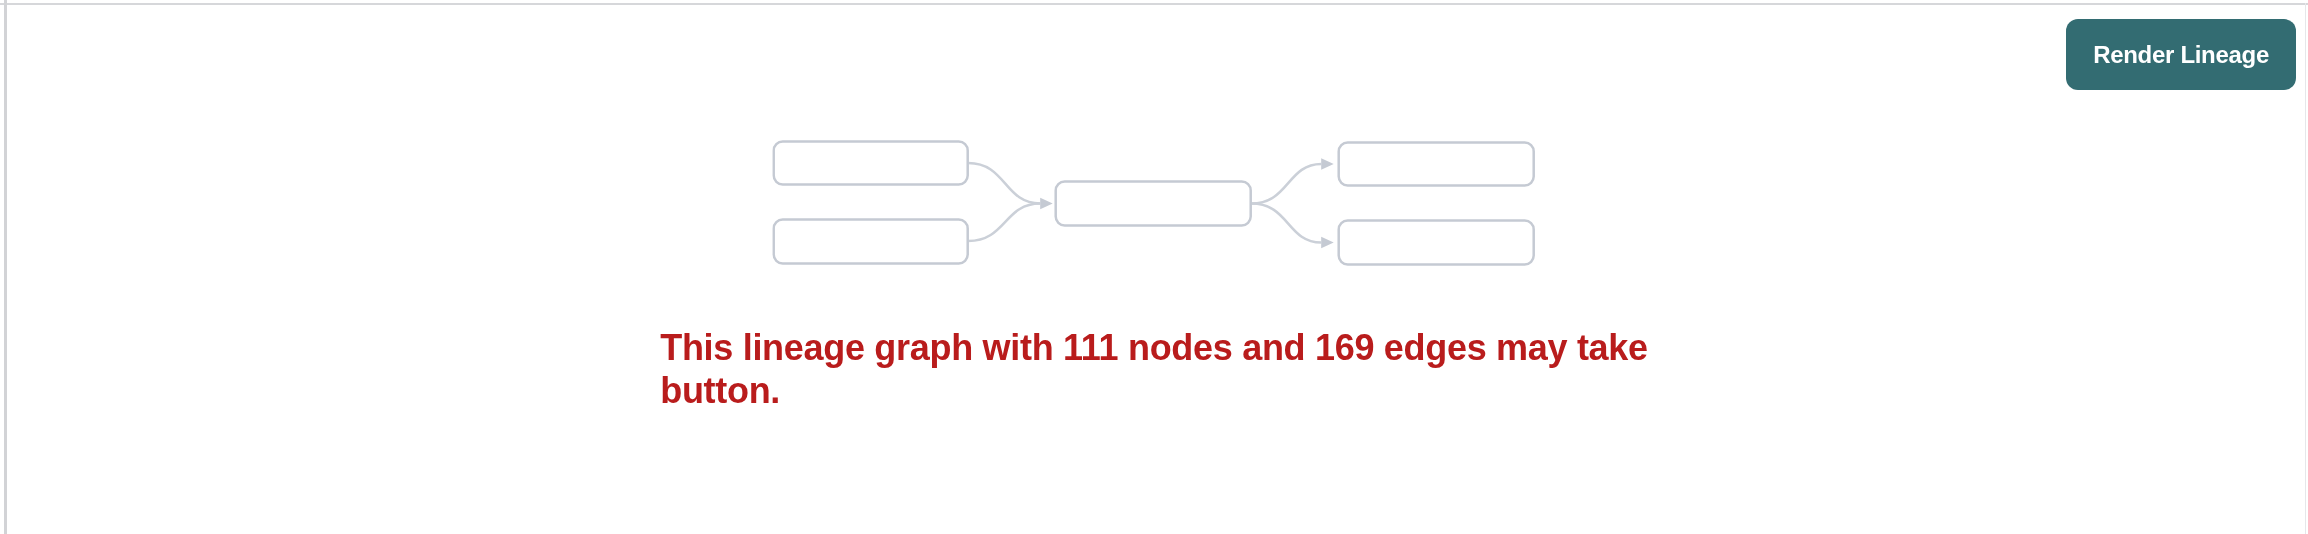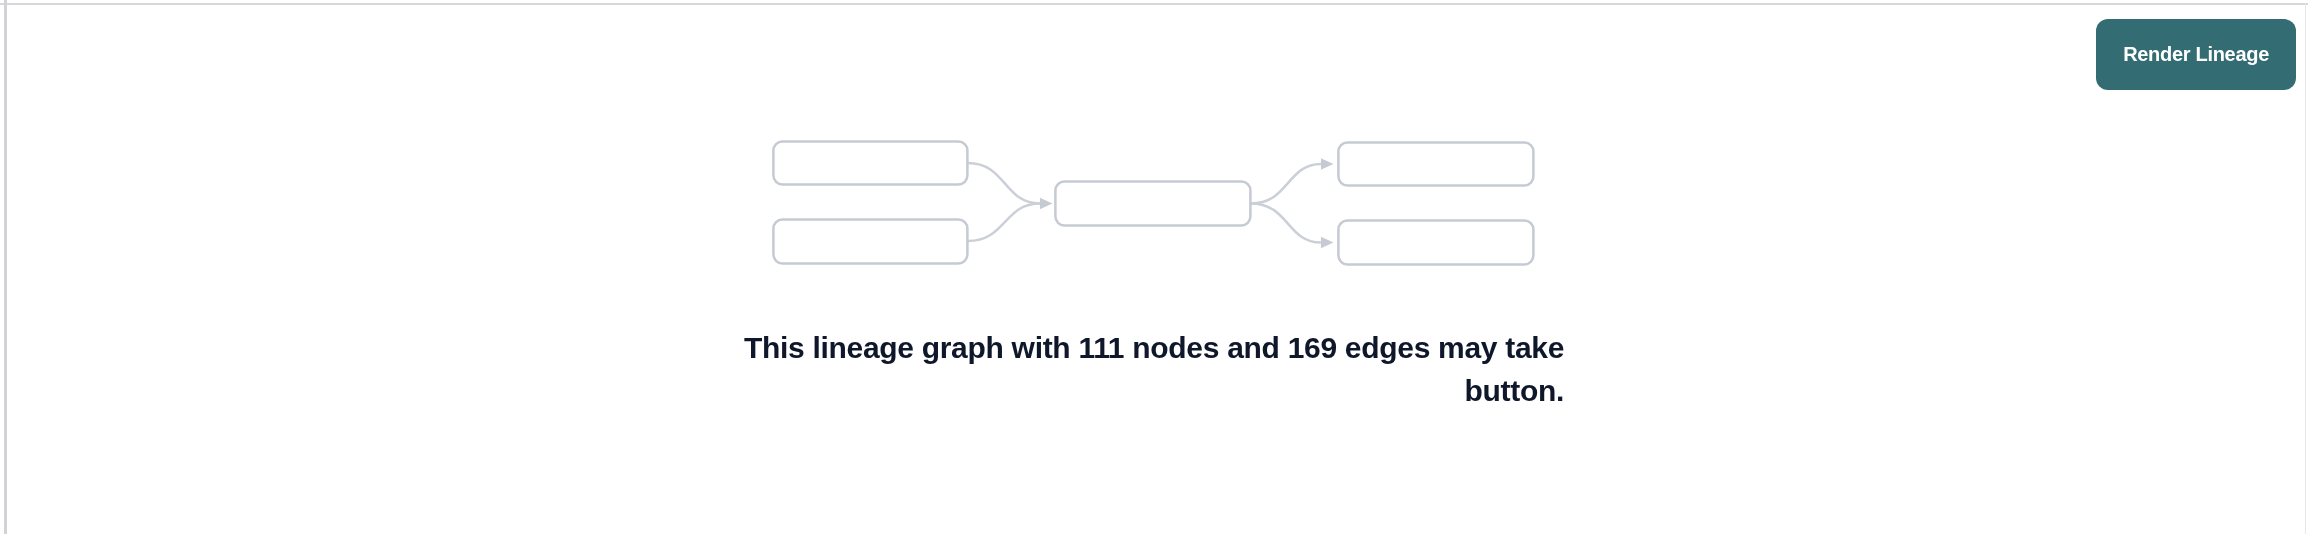--- a/index.html
+++ b/index.html
@@ -38,44 +38,44 @@
     top: 19px;
     right: 12px;
     height: 71px;
     padding: 0 27px;
     display: inline-flex;
     align-items: center;
     justify-content: center;
     background: #336c72;
     color: #ffffff;
     font-family: "Liberation Sans", sans-serif;
-    font-size: 20px;
+    font-size: 24px;
     font-weight: 700;
     border: none;
     border-radius: 12px;
     cursor: pointer;
     letter-spacing: -0.3px;
   }
   .content {
     position: absolute;
     top: 140px;
     left: 50%;
     transform: translateX(-50%);
     display: flex;
     flex-direction: column;
     align-items: center;
   }
   .placeholder-svg {
     display: block;
   }
   .message {
     margin-top: 60px;
-    text-align: right;
-    color: #0f172a;
-    font-size: 30px;
+    text-align: left;
+    color: #b91c1c;
+    font-size: 36px;
     font-weight: 700;
     line-height: 43px;
     letter-spacing: -0.3px;
     white-space: nowrap;
   }
 </style>
 </head>
 <body>
 
 <div class="page">

